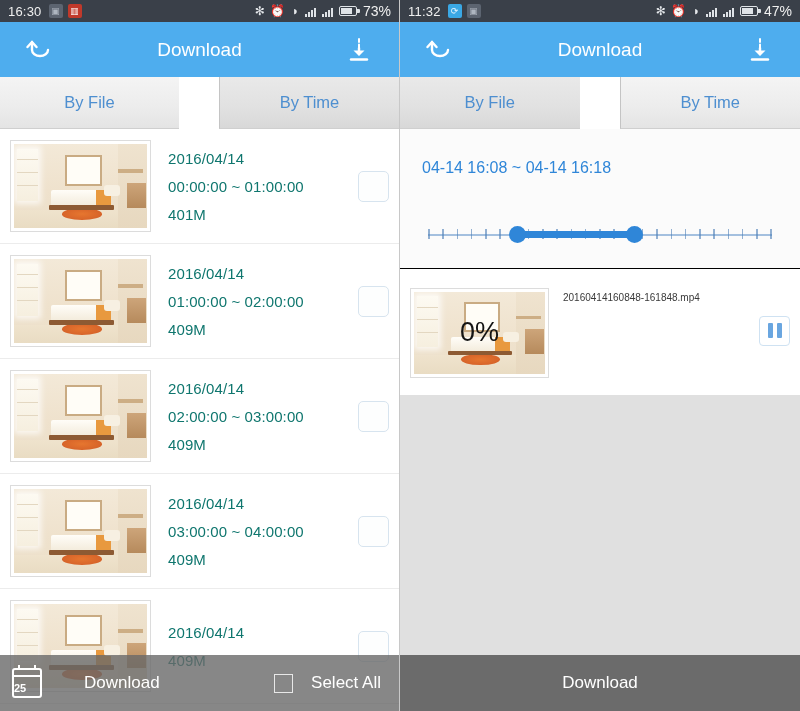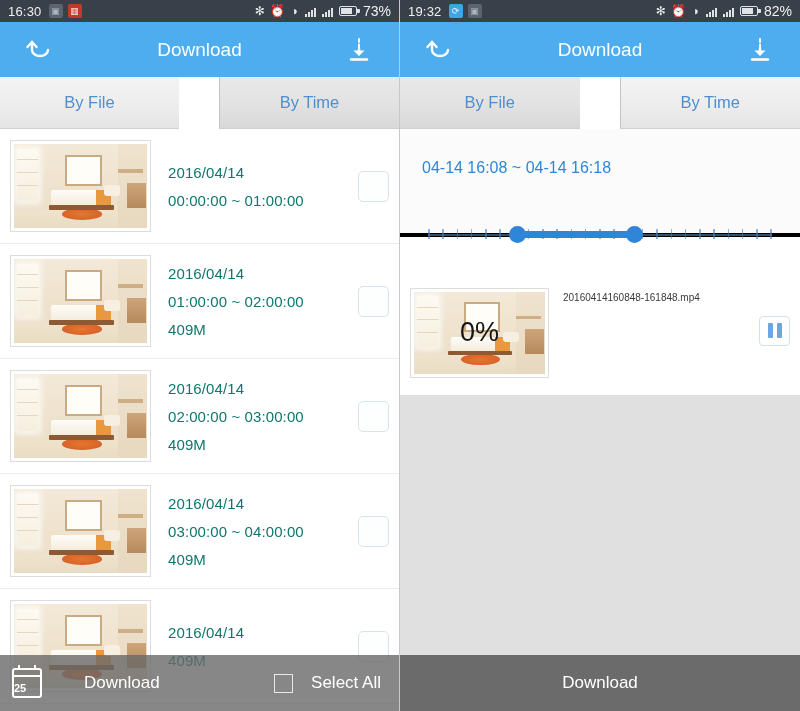--- a/index.html
+++ b/index.html
@@ -127,22 +127,22 @@
               content:""; position:absolute; top:-5px; width:2px; height:5px; background:#fff; }
   .cal-icon b::before { left: 4px; } .cal-icon b::after { right: 4px; }
   .cal-icon s { position:absolute; left:0; right:0; bottom:2px; text-align:left;
               font-size: 11px; font-weight: bold; text-decoration: none; }
   .bb-download { margin-left: 42px; }
   .bb-selectall { margin-left: auto; margin-right: 18px; display:flex; align-items:center; gap:18px;
               cursor:pointer; }
   .bb-chk { width: 19px; height: 19px; border: 1.5px solid #e8e8e8; background: transparent; }
 
   
-  .rp-top { position:absolute; top:129px; left:0; right:0; height:108px;
-            background:#fbfbfb; border-bottom:4px solid #000000; }
+  .rp-top { position:absolute; top:129px; left:0; right:0; height:140px;
+            background:#fbfbfb; border-bottom:1px solid #000000; }
   .rp-range { position:absolute; top:30px; left:22px; font-size:16px; color:#2f86d8; }
   .slider { position:absolute; top:96px; left:28px; right:28px; height:20px; }
   .trackline { position:absolute; top:9px; left:0; right:0; height:1.5px; background:#5d8fc9; opacity:.55; }
   .ticks { position:absolute; top:4px; left:0; right:0; height:12px; display:flex;
            justify-content: space-between; }
   .ticks i { width:1.5px; height:10px; background:#4d7fb8; opacity:.6; display:block; }
   .fill { position:absolute; top:6px; height:7px; background:#2f86d8; border-radius:4px;
           left: 26%; right: 40%; }
   .knob { position:absolute; top:1px; width:17px; height:17px; border-radius:50%;
           background:#2f86d8; cursor:pointer; }
@@ -237,20 +237,21 @@
             <div class="rug"></div>
               <div class="bed"></div>
               <div class="throw"></div>
             <div class="pillow"></div>
               <div class="bedframe"></div>
           </div>
         </div>
         <div class="meta">
           <span>2016/04/14</span>
           <span>00:00:00 ~ 01:00:00</span>
+          <span>401M</span>
         </div>
         <div class="chk"></div>
       </div>
 
       <div class="row">
         <div class="thumb">
           <div class="scene">
             <div class="floor"></div>
               <div class="wall-r"></div>
             <div class="window">
@@ -370,21 +371,21 @@
       <div class="bb-selectall">
         <span class="bb-chk"></span>
         <span>Select All</span>
       </div>
     </div>
   </div>
 
   <div class="panel right">
 
     <div class="statusbar">
-      <span class="sb-time">19:32</span>
+      <span class="sb-time">11:32</span>
       <span class="sb-left-icons">
         <span class="sb-ico blue">⟳</span>
         <span class="sb-ico grey">▣</span>
       </span>
       <span class="sb-right">
         <span class="glyph">✻</span>
         <span class="glyph">⏰</span>
         <span class="glyph">◗</span>
         <span class="bars">
             <i></i>
@@ -394,21 +395,21 @@
           </span>
         <span class="bars">
             <i></i>
             <i></i>
             <i></i>
             <i></i>
           </span>
         <span class="batt">
             <i></i>
           </span>
-        <span class="sb-pct">82%</span>
+        <span class="sb-pct">47%</span>
       </span>
     </div>
 
     <div class="appbar">
       <div class="icon-btn">
         <svg width="28" height="24" viewBox="0 0 28 24">
           <path d="M6 4 L6 12 A8 6 0 1 0 22 12" fill="none" stroke="#ffffff" stroke-width="2.4" stroke-linecap="round"></path>
           <path d="M6 4 L1.5 9 M6 4 L10.5 9" fill="none" stroke="#ffffff" stroke-width="2.4" stroke-linecap="round"></path>
         </svg>
       </div>

